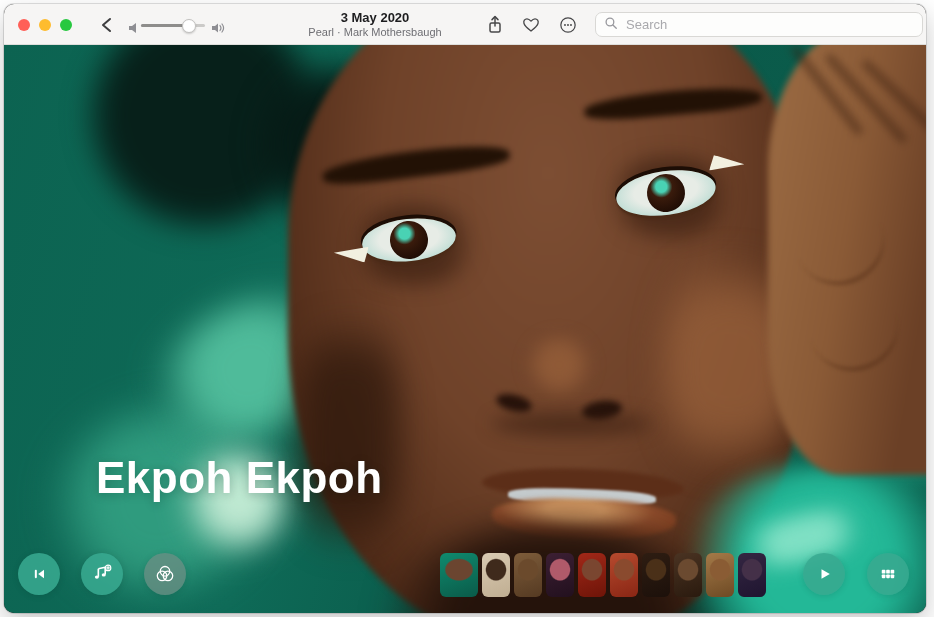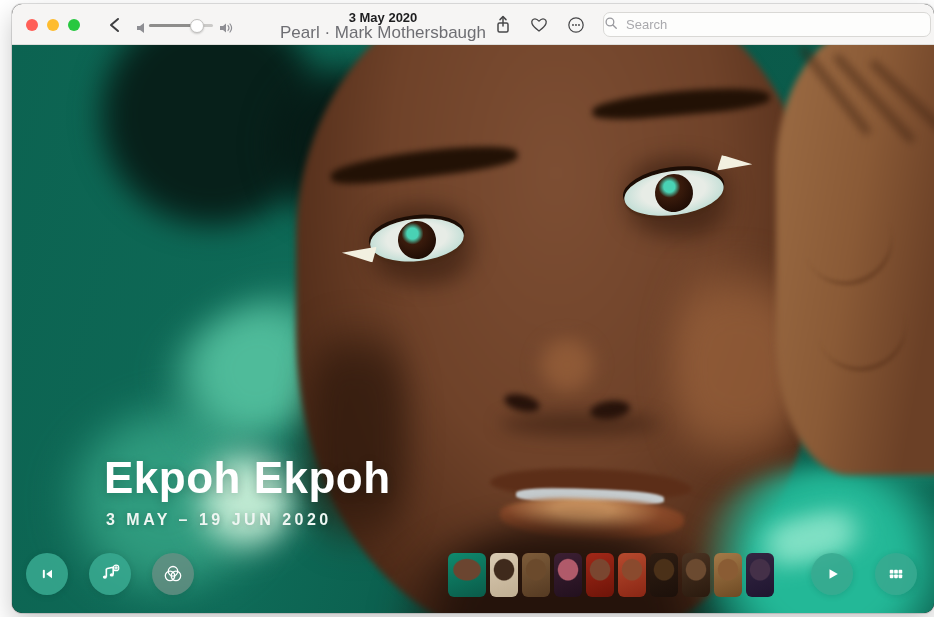--- a/index.html
+++ b/index.html
@@ -1,38 +1,38 @@
 <!DOCTYPE html>
 <html style="--accent: rgba(56,169,143,0.88); --tl-close: #ff5f57; --tl-min: #febc2e; --tl-zoom: #28c840;"><head>
 <meta charset="utf-8">
 <style>
   html,body{margin:0;padding:0;background:#fff;width:934px;height:617px;font-family:"Liberation Sans",sans-serif;-webkit-font-smoothing:antialiased;}
   *{box-sizing:border-box;}
-  .window{position:absolute;left:12px;top:4px;width:922px;height:609px;border-radius:10px;overflow:hidden;background:#000;box-shadow:0 0 0 1px rgba(0,0,0,.12),0 10px 26px rgba(0,0,0,.22);}
+  .window{position:absolute;left:4px;top:4px;width:922px;height:609px;border-radius:10px;overflow:hidden;background:#000;box-shadow:0 0 0 1px rgba(0,0,0,.12),0 10px 26px rgba(0,0,0,.22);}
   
   .toolbar{position:absolute;left:0;top:0;right:0;height:41px;background:#f6f5f4;border-bottom:1px solid #dededb;z-index:50;}
   .tl{position:absolute;top:15px;width:12px;height:12px;border-radius:50%;}
   .tl.close{left:14px;background:var(--tl-close,#ff5f57);}
   .tl.min{left:35px;background:var(--tl-min,#febc2e);}
   .tl.zoom{left:56px;background:var(--tl-zoom,#28c840);}
   .tb-icon{position:absolute;top:10px;width:22px;height:22px;display:flex;align-items:center;justify-content:center;}
   .tb-icon svg{display:block;}
   .back{left:92px;}
   .vol-spk-min{left:118px;top:13px;}
   .vol-spk-max{left:203px;top:13px;}
   .vol-track{position:absolute;left:137px;top:20px;width:64px;height:3px;border-radius:2px;background:#cbcac8;}
   .vol-fill{position:absolute;left:0;top:0;height:3px;border-radius:2px;background:#8e8d8b;width:75%;}
   .vol-knob{position:absolute;top:-5.5px;width:14px;height:14px;border-radius:50%;background:#fff;border:1px solid #c2c1bf;box-shadow:0 1px 2px rgba(0,0,0,.18);transform:translateX(-50%);left:75%;}
   .tb-title{position:absolute;left:371px;top:6px;transform:translateX(-50%);text-align:center;white-space:nowrap;}
   .tb-title .t1{font-size:13px;font-weight:700;color:#1d1d1f;line-height:15px;}
-  .tb-title .t2{font-size:17px;color:#6e6e73;line-height:13px;margin-top:1px;}
+  .tb-title .t2{font-size:11px;color:#6e6e73;line-height:13px;margin-top:1px;}
   .act-share{left:480px;}
   .act-heart{left:516px;}
   .act-more{left:553px;}
-  .search{position:absolute;left:591px;top:8px;width:328px;height:25px;background:#fdfdfc;border:1px solid #d9d8d5;border-radius:7px;display:flex;align-items:center;padding:0 0;gap:6px;}
+  .search{position:absolute;left:591px;top:8px;width:328px;height:25px;background:#fdfdfc;border:1px solid #d9d8d5;border-radius:7px;display:flex;align-items:center;padding:0 8px;gap:6px;}
   .search input{border:none;outline:none;background:transparent;font-size:13px;color:#333;width:100%;font-family:"Liberation Sans",sans-serif;}
   .search input::placeholder{color:#a9a9ad;}
   
   .photo{position:absolute;left:0;top:41px;right:0;bottom:0;overflow:hidden;background:linear-gradient(105deg,#0c6351 0%,#0e6a57 35%,#0a5949 60%,#0c5f4e 100%);}
   .photo > div{position:absolute;}
   .hair1{left:80px;top:-50px;width:240px;height:240px;border-radius:50%;background:radial-gradient(circle,#07201a 0 55%,rgba(7,32,26,0) 75%);filter:blur(12px);}
   .hair2{left:255px;top:10px;width:160px;height:180px;border-radius:50%;background:radial-gradient(circle,#061b16 0 50%,rgba(6,27,22,0) 75%);filter:blur(14px);}
   .fold1{left:130px;top:260px;width:230px;height:130px;border-radius:50%;background:radial-gradient(circle,#4fbb9a 0 40%,rgba(79,187,154,0) 72%);filter:blur(16px);transform:rotate(-28deg);}
   .fold2{left:40px;top:360px;width:230px;height:190px;border-radius:50%;background:radial-gradient(circle,#2f9b7e 0 45%,rgba(47,155,126,0) 75%);filter:blur(18px);transform:rotate(-20deg);}
   .fold3{left:170px;top:400px;width:130px;height:110px;border-radius:50%;background:radial-gradient(circle,#bfe9d2 0 35%,rgba(191,233,210,0) 70%);filter:blur(14px);transform:rotate(-30deg);}
@@ -191,21 +191,20 @@
     <div class="shoulderA"></div>
     <div class="shoulderHL"></div>
     <div class="hand"></div>
     <div class="finger f1"></div>
     <div class="finger f2"></div>
     <div class="finger f3"></div>
     <div class="crease c1"></div>
     <div class="crease c2"></div>
 
     <div class="memory-title">Ekpoh Ekpoh</div>
-    <div class="memory-dates">3 MAY – 19 JUN 2020</div>
 
     <div class="pbtn b-skip">
       <svg width="20" height="20" viewBox="0 0 24 24">
           <rect x="7" y="7" width="2.4" height="10" rx="1" fill="#fff"></rect>
           <polygon points="18,7 11,12 18,17" fill="#fff"></polygon>
         </svg>
     </div>
     <div class="pbtn b-music">
       <svg width="22" height="22" viewBox="0 0 24 24">
           <path d="M8 6.2 L15.5 4.6 L15.5 12.6" fill="none" stroke="#fff" stroke-width="1.8" stroke-linejoin="round"></path>

